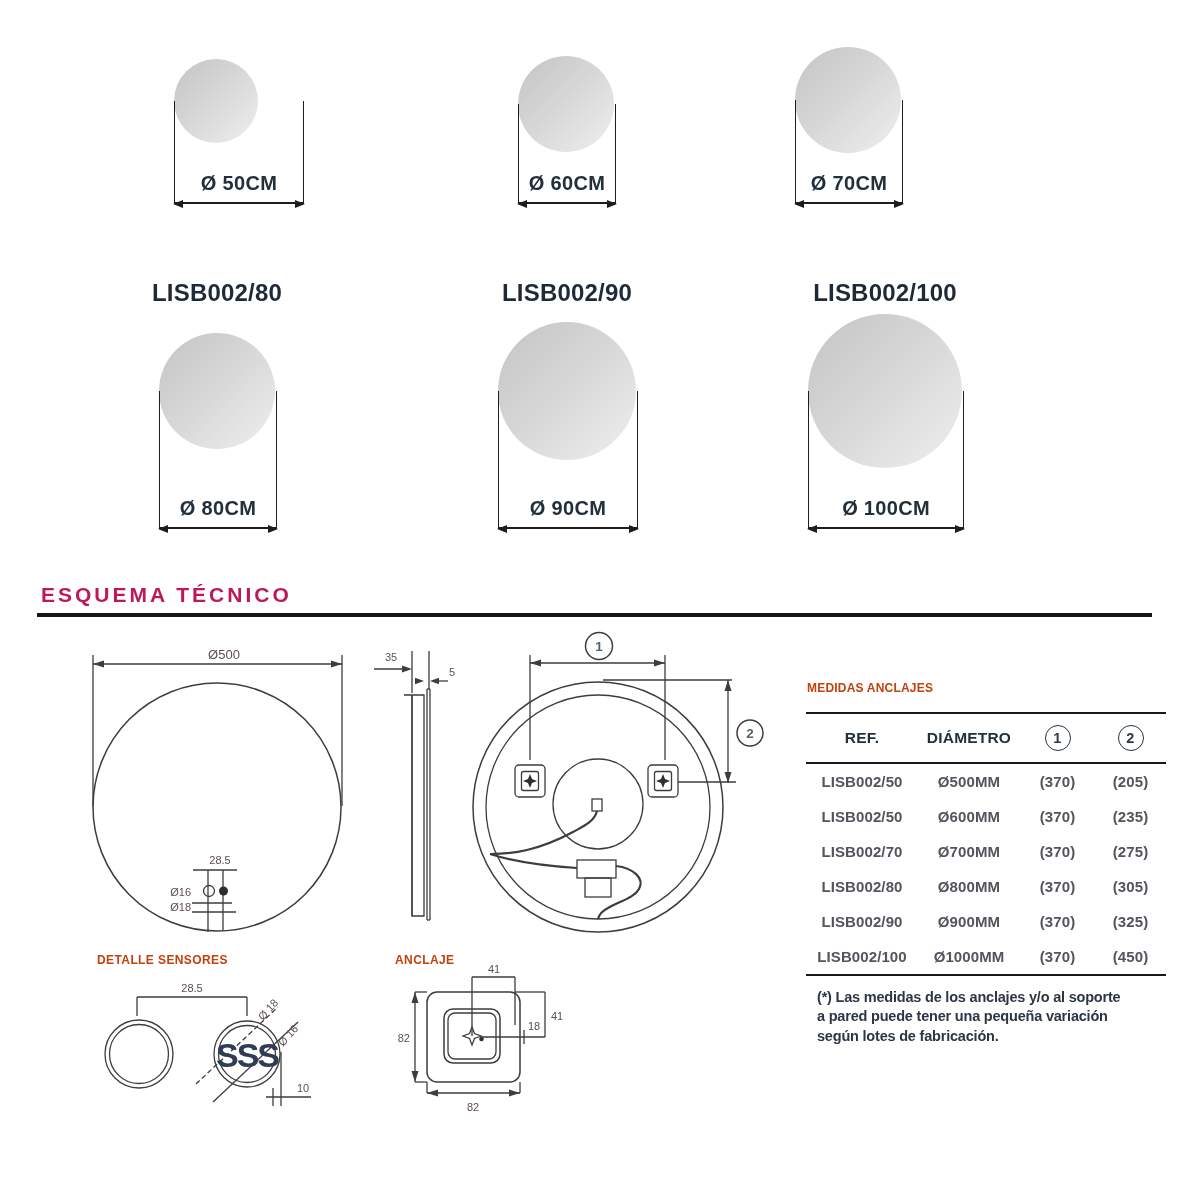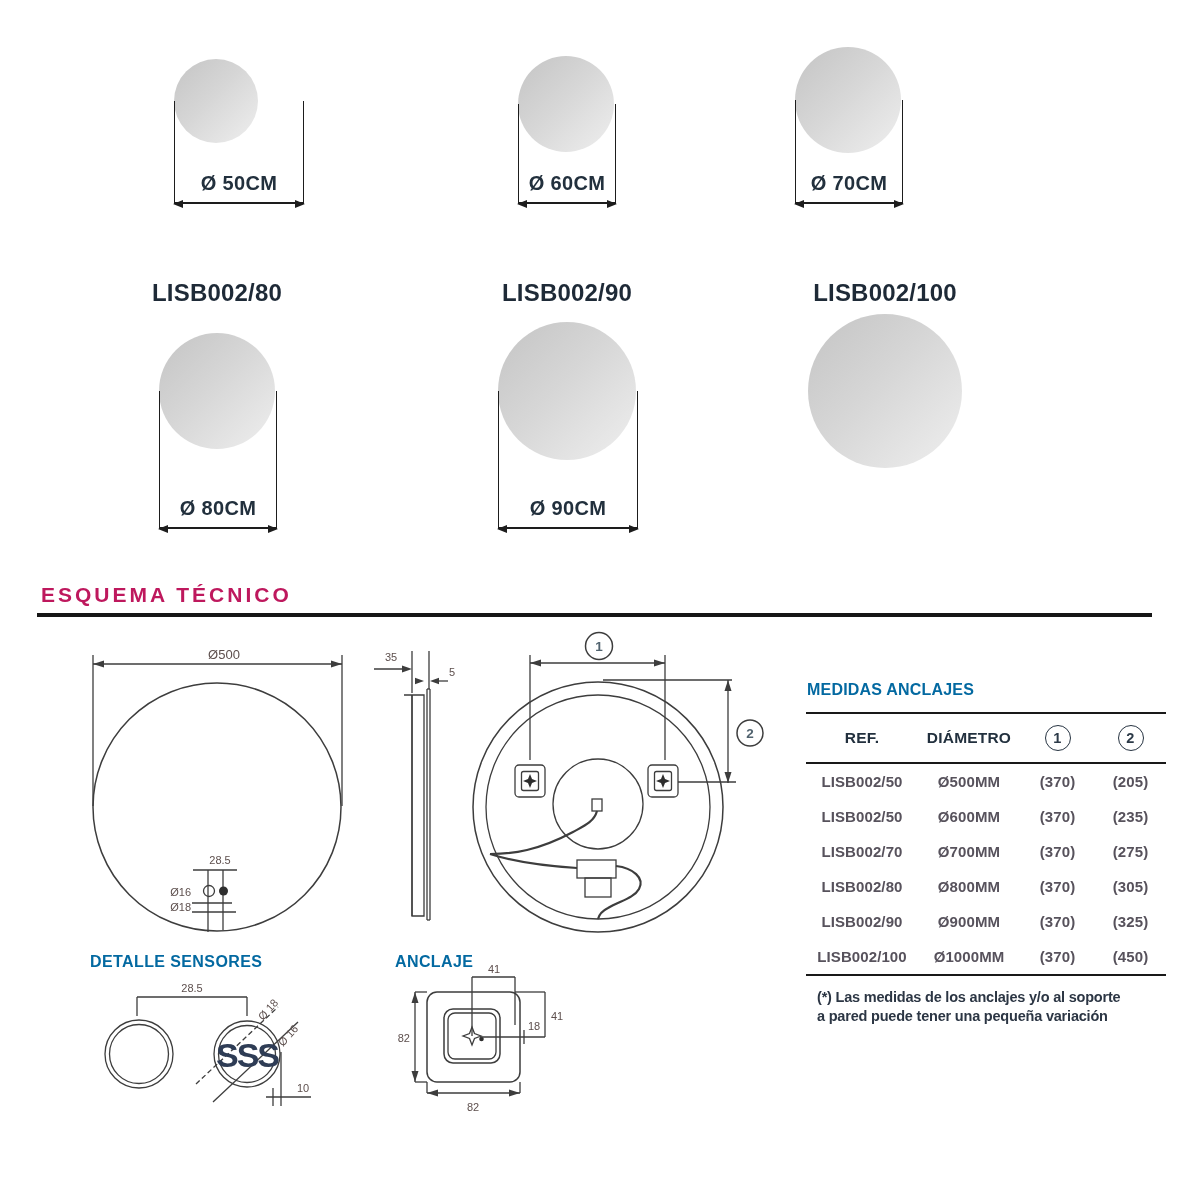--- a/index.html
+++ b/index.html
@@ -14,21 +14,21 @@
            border-bottom:2.2px solid #1d1d1d;}
   .bracket .dlabel{position:absolute;left:0;right:0;bottom:7px;text-align:center;
                    font-weight:bold;font-size:20px;color:#22303d;letter-spacing:.3px;white-space:nowrap;}
   .ah{position:absolute;bottom:-6.2px;width:0;height:0;border-top:4.5px solid transparent;border-bottom:4.5px solid transparent;}
   .ah-l{left:-1.6px;border-right:10px solid #1d1d1d;}
   .ah-r{right:-1.6px;border-left:10px solid #1d1d1d;}
   .pcode{position:absolute;width:220px;text-align:center;font-weight:bold;font-size:24px;
          color:#1e2a37;letter-spacing:.2px;}
   .h-schema{position:absolute;font-weight:bold;font-size:21px;letter-spacing:3px;color:#be185d;}
   .rule{position:absolute;background:#161616;}
-  .h-sub{position:absolute;font-weight:bold;font-size:16px;color:#0369a1;letter-spacing:.4px;white-space:nowrap;}
+  .h-sub{position:absolute;font-weight:bold;font-size:12px;color:#c2410c;letter-spacing:.4px;white-space:nowrap;}
   
   .tblwrap{position:absolute;left:806px;top:712px;width:360px;}
   .tgrid{display:grid;grid-template-columns:112px 102px 75px 71px;border-top:2.6px solid #191919;}
   .tgrid .hc{height:48px;display:flex;align-items:center;justify-content:center;
              font-weight:bold;font-size:15.5px;color:#22303e;letter-spacing:.2px;}
   .tgrid .hdr-border{border-bottom:2.6px solid #191919;}
   .tgrid .bc{height:35px;display:flex;align-items:center;justify-content:center;
              font-weight:bold;font-size:15px;color:#57525c;letter-spacing:.1px;}
   .tbot{border-bottom:2.6px solid #191919;}
   .badge{display:inline-flex;width:24px;height:24px;border:1.9px solid #273442;border-radius:50%;
@@ -79,25 +79,30 @@
   <div class="pcode" style="left:457px;top:279px;">LISB002/90</div>
   <div class="mirror" style="left:498px;top:322px;width:138px;height:138px;"></div>
   <div class="bracket" style="left:498px;top:391px;width:138px;height:136px;">
     <span class="ah ah-l"></span>
     <span class="ah ah-r"></span>
     <span class="dlabel">Ø 90CM</span>
   </div>
 
   <div class="pcode" style="left:775px;top:279px;">LISB002/100</div>
   <div class="mirror" style="left:808px;top:314px;width:154px;height:154px;"></div>
+  <div class="bracket" style="left:808px;top:391px;width:154px;height:136px;">
+    <span class="ah ah-l"></span>
+    <span class="ah ah-r"></span>
+    <span class="dlabel">Ø 100CM</span>
+  </div>
 
   <div class="h-schema" style="left:41px;top:583px;">ESQUEMA TÉCNICO</div>
   <div class="rule" style="left:37px;top:613px;width:1115px;height:3.5px;"></div>
 
-  <div class="h-sub" style="left:90px;top:953px;">DETALLE SENSORES</div>
+  <div class="h-sub" style="left:97px;top:953px;">DETALLE SENSORES</div>
   <div class="h-sub" style="left:395px;top:953px;">ANCLAJE</div>
   <div class="h-sub" style="left:807px;top:681px;letter-spacing:.2px;">MEDIDAS ANCLAJES</div>
 
   <svg class="abs" style="left:0;top:620px;" width="800" height="580" viewBox="0 620 800 580">
     <g stroke="#3d3d3d" stroke-width="1.3" fill="none">
 
       <g>
         <line x1="93" y1="655" x2="93" y2="806"></line>
         <line x1="342" y1="655" x2="342" y2="806"></line>
         <line x1="93" y1="664" x2="342" y2="664"></line>
@@ -269,15 +274,16 @@
       <div class="bc tbot">LISB002/100</div>
       <div class="bc tbot">Ø1000MM</div>
       <div class="bc tbot">(370)</div>
       <div class="bc tbot">(450)</div>
     </div>
   </div>
 
   <div class="note">
     <div>(*) Las medidas de los anclajes y/o al soporte</div>
     <div>a pared puede tener una pequeña variación</div>
+    <div>según lotes de fabricación.</div>
   </div>
 
 </div>
 
 </body></html>

